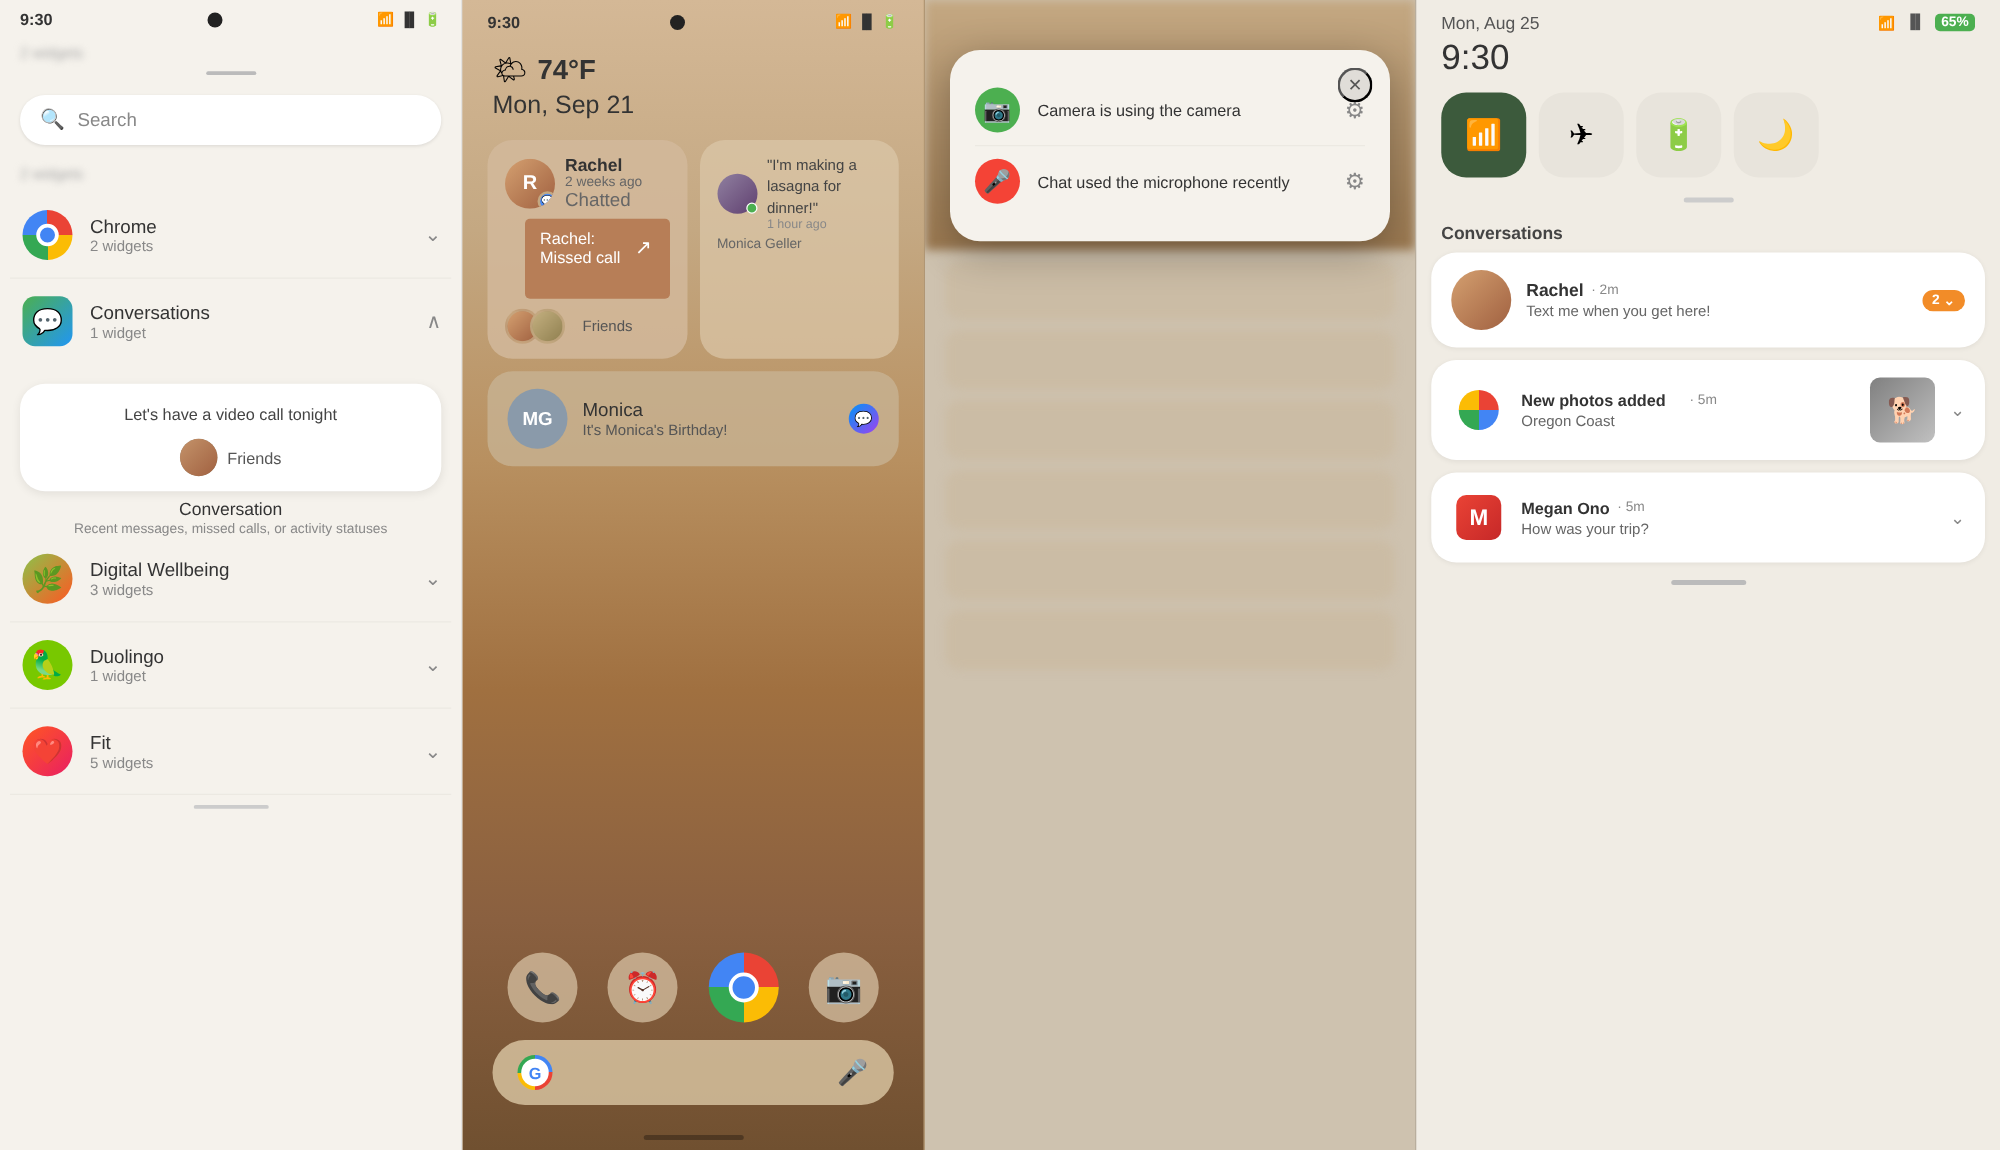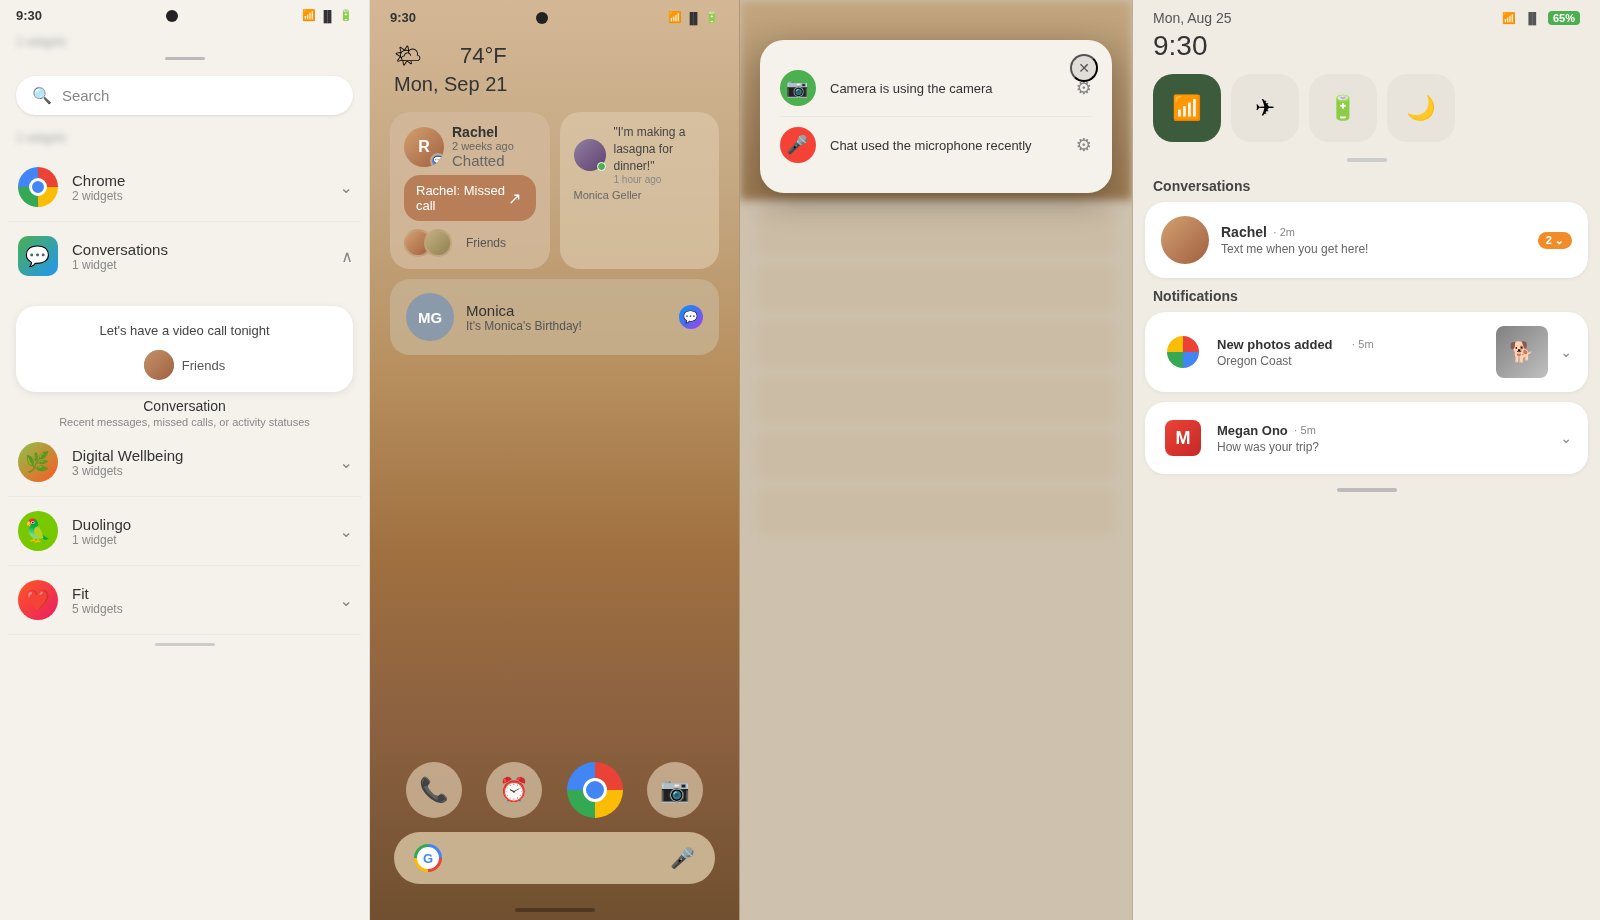--- a/index.html
+++ b/index.html
@@ -161,21 +161,21 @@
       color: #333;
       font-size: 13px;
       font-weight: 600;
     }
     .weather-row {
       display: flex;
       align-items: center;
       gap: 8px;
       padding: 8px 24px 2px;
     }
-    .weather-temp { font-size: 22px; font-weight: 400; color: #333; margin-left: 30px; }
+    .weather-temp { font-size: 22px; font-weight: 700; color: #333; }
     .weather-icon { font-size: 22px; }
     .date-row {
       padding: 2px 24px 16px;
       font-size: 20px;
       color: #333;
       font-weight: 400;
     }
 
     .widget-cards {
       flex: 1;
@@ -225,26 +225,27 @@
       border: 2px solid #c4a882;
       display: flex; align-items: center; justify-content: center;
       font-size: 8px; color: #fff;
     }
     .rachel-info { flex: 1; }
     .rachel-name { font-size: 14px; font-weight: 600; color: #333; }
     .rachel-time { font-size: 11px; color: #666; }
     .rachel-status { font-size: 15px; color: #666; }
     .missed-call-badge {
       background: rgba(180, 120, 80, 0.9);
-      border-radius: 16px;
-      padding: 8px 14px 8px 12px;
+      border-radius: 4px;
+      padding: 8px 14px 26px 12px;
       display: flex;
       align-items: center;
       justify-content: space-between;
       margin-top: 6px;
+      margin-left: 16px;
     }
     .missed-call-text { font-size: 13px; color: #fff; font-weight: 500; }
     .missed-call-icon { font-size: 16px; color: #fff; }
     .friends-row-home {
       display: flex;
       align-items: center;
       gap: 8px;
       margin-top: 8px;
     }
     .friends-avatars {
@@ -907,21 +908,20 @@
         <span class="conv-notif-time">· <span>2m</span></span>
       </div>
       <div class="conv-notif-msg">Text me when you get here!</div>
     </div>
     <div class="msgs-badge">
       <span>2</span>
       <span>⌄</span>
     </div>
   </div>
 
-  <div class="notif-section-title">Notifications</div>
 
   <div class="notif-card">
     <div class="google-photos-icon">
       <div class="google-photos-pinwheel"></div>
     </div>
     <div class="notif-card-info">
       <div style="display:flex;align-items:center;gap:19px;">
         <span class="notif-app-name">New photos added</span>
         <span class="notif-app-time">· <span>5m</span></span>
       </div>

